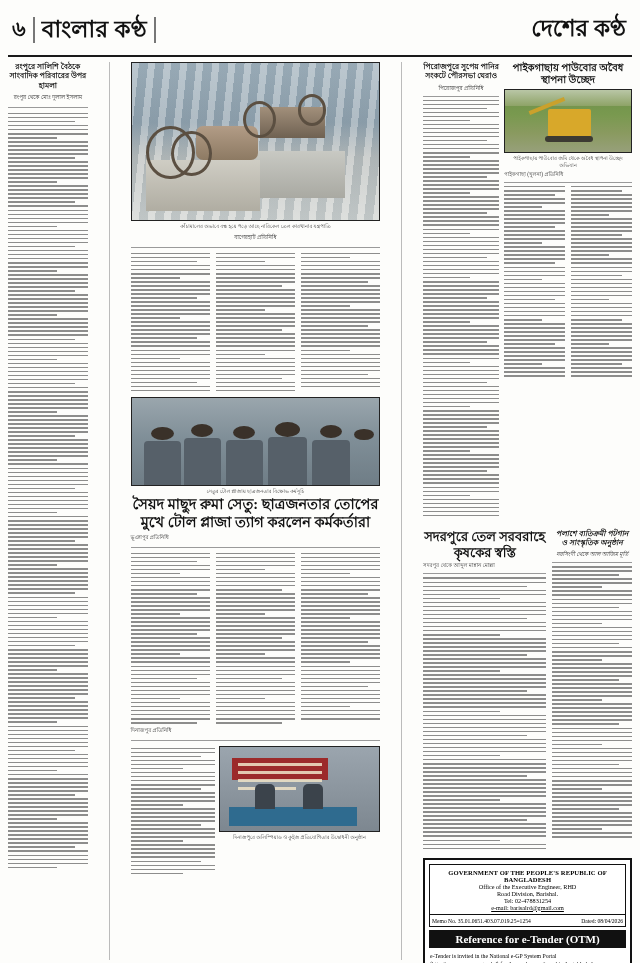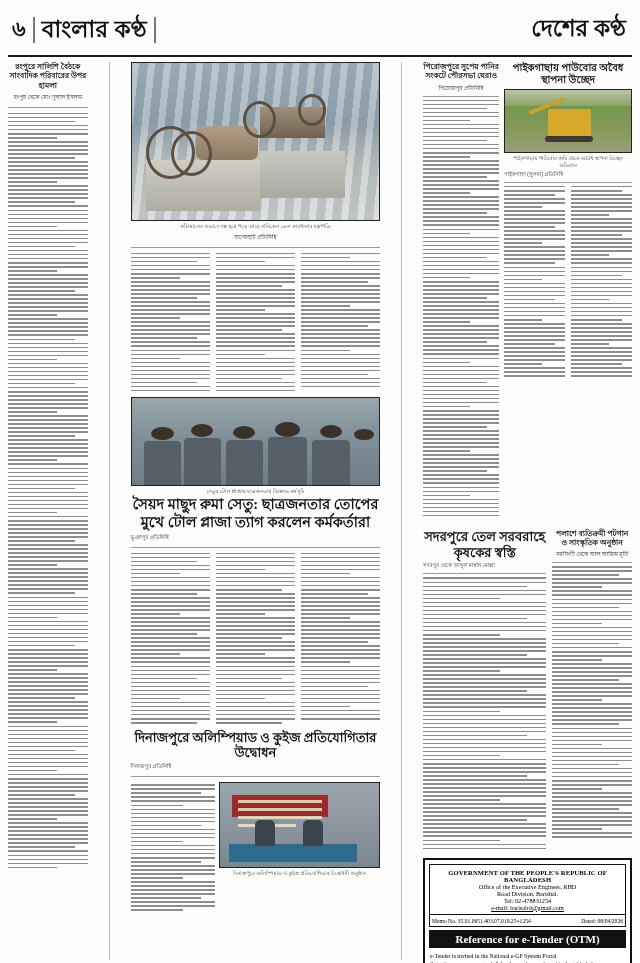--- a/index.html
+++ b/index.html
@@ -594,21 +594,20 @@
         <div class="ln"></div>
           <div class="ln"></div>
           <div class="ln"></div>
           <div class="ln"></div>
         <div class="ln s"></div>
           <div class="ln"></div>
           <div class="ln"></div>
           <div class="ln"></div>
       </div>
 
-      <div class="hl hl-md" style="margin-top:5px;">দিনাজপুরে অলিম্পিয়াড ও কুইজ প্রতিযোগিতার উদ্বোধন</div>
       <div class="byline-l">দিনাজপুর প্রতিনিধি</div>
       <div class="rule"></div>
 
       <div style="display:flex;gap:4px;margin-top:2px;">
         <div class="body" style="width:84px;">
           <div class="ln"></div>
             <div class="ln"></div>
             <div class="ln m"></div>
             <div class="ln"></div>
           <div class="ln"></div>
@@ -958,21 +957,21 @@
             <div class="ln m"></div>
               <div class="ln"></div>
               <div class="ln"></div>
               <div class="ln"></div>
             <div class="ln"></div>
               <div class="ln s"></div>
               <div class="ln"></div>
               <div class="ln"></div>
           </div>
         </div>
-        <div style="flex:1;">
+        <div style="flex:1;font-style:italic;">
           <div class="hl hl-xs">পলাশে ব্যতিক্রমী পটগান ও সাংস্কৃতিক অনুষ্ঠান</div>
           <div class="byline">নরসিংদী থেকে আল আজিম মূর্তি</div>
           <div class="rule"></div>
           <div class="body">
             <div class="ln"></div>
               <div class="ln"></div>
               <div class="ln m"></div>
               <div class="ln"></div>
             <div class="ln"></div>
               <div class="ln s"></div>

